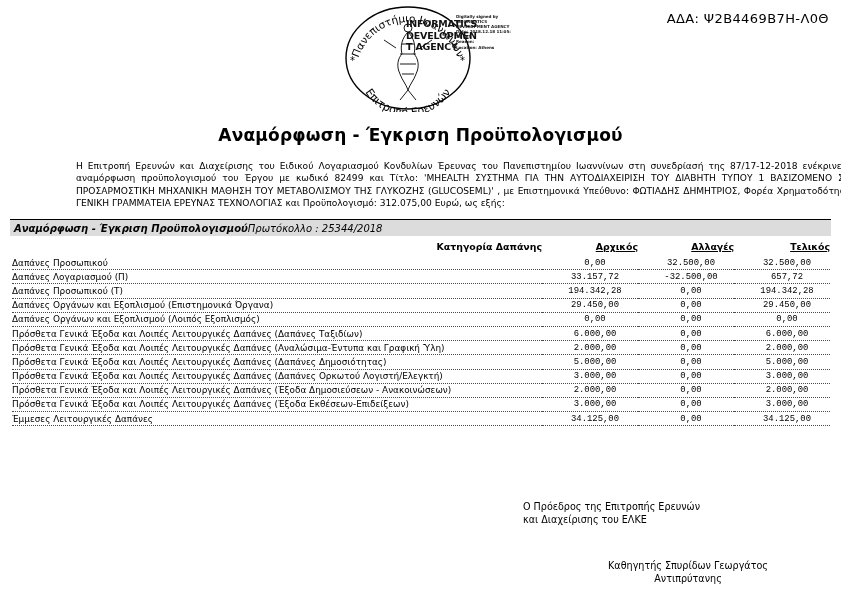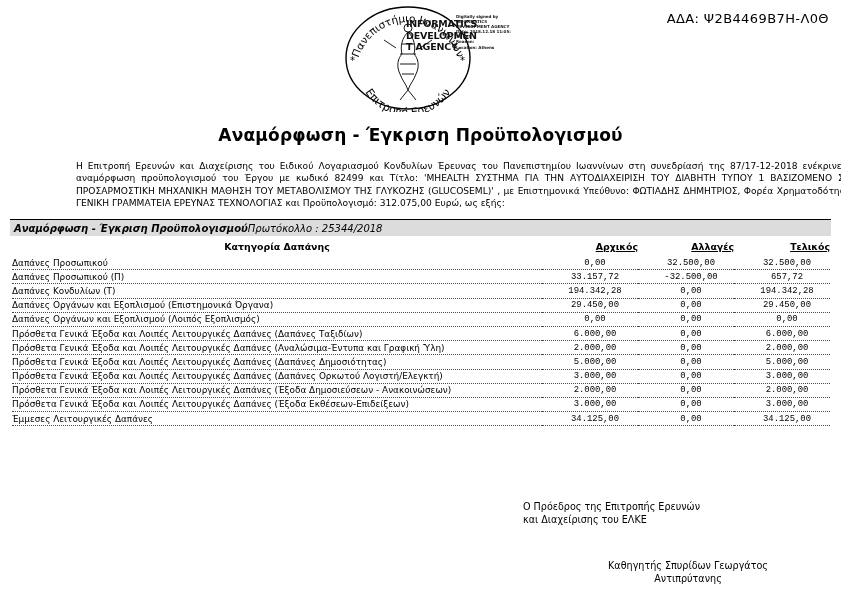--- a/index.html
+++ b/index.html
@@ -119,21 +119,21 @@
     width: 818px;
     border-collapse: collapse;
     font-size: 8.9px;
   }
   .tbl th {
     font-size: 9.4px;
     font-weight: bold;
     padding: 0 0 4px 0;
     border: none;
   }
-  .tbl th.c-cat { text-align: center; }
+  .tbl th.c-cat { text-align: right; }
   .tbl th.c-num { text-align: right; text-decoration: underline; }
   .tbl td {
     padding: 1.6px 0 1.6px 0;
     border-bottom: 1px dotted #4a4a4a;
     vertical-align: bottom;
     white-space: nowrap;
   }
   .tbl td.c-cat { text-align: left; padding-right: 6px; }
   .tbl td.c-num { text-align: center; padding-left: 10px; font-family: Liberation Mono, monospace; }
 
@@ -234,27 +234,27 @@
     </tr>
   </thead>
   <tbody id="tbl-body">
       <tr>
         <td class="c-cat">Δαπάνες Προσωπικού</td>
         <td class="c-num">0,00</td>
         <td class="c-num">32.500,00</td>
         <td class="c-num">32.500,00</td>
       </tr>
       <tr>
-        <td class="c-cat">Δαπάνες Προσωπικού (Π)</td>
+        <td class="c-cat">Δαπάνες Λογαριασμού (Π)</td>
         <td class="c-num">33.157,72</td>
         <td class="c-num">-32.500,00</td>
         <td class="c-num">657,72</td>
       </tr>
       <tr>
-        <td class="c-cat">Δαπάνες Κονδυλίων (Τ)</td>
+        <td class="c-cat">Δαπάνες Προσωπικού (Τ)</td>
         <td class="c-num">194.342,28</td>
         <td class="c-num">0,00</td>
         <td class="c-num">194.342,28</td>
       </tr>
       <tr>
         <td class="c-cat">Δαπάνες Οργάνων και Εξοπλισμού (Επιστημονικά Όργανα)</td>
         <td class="c-num">29.450,00</td>
         <td class="c-num">0,00</td>
         <td class="c-num">29.450,00</td>
       </tr>

